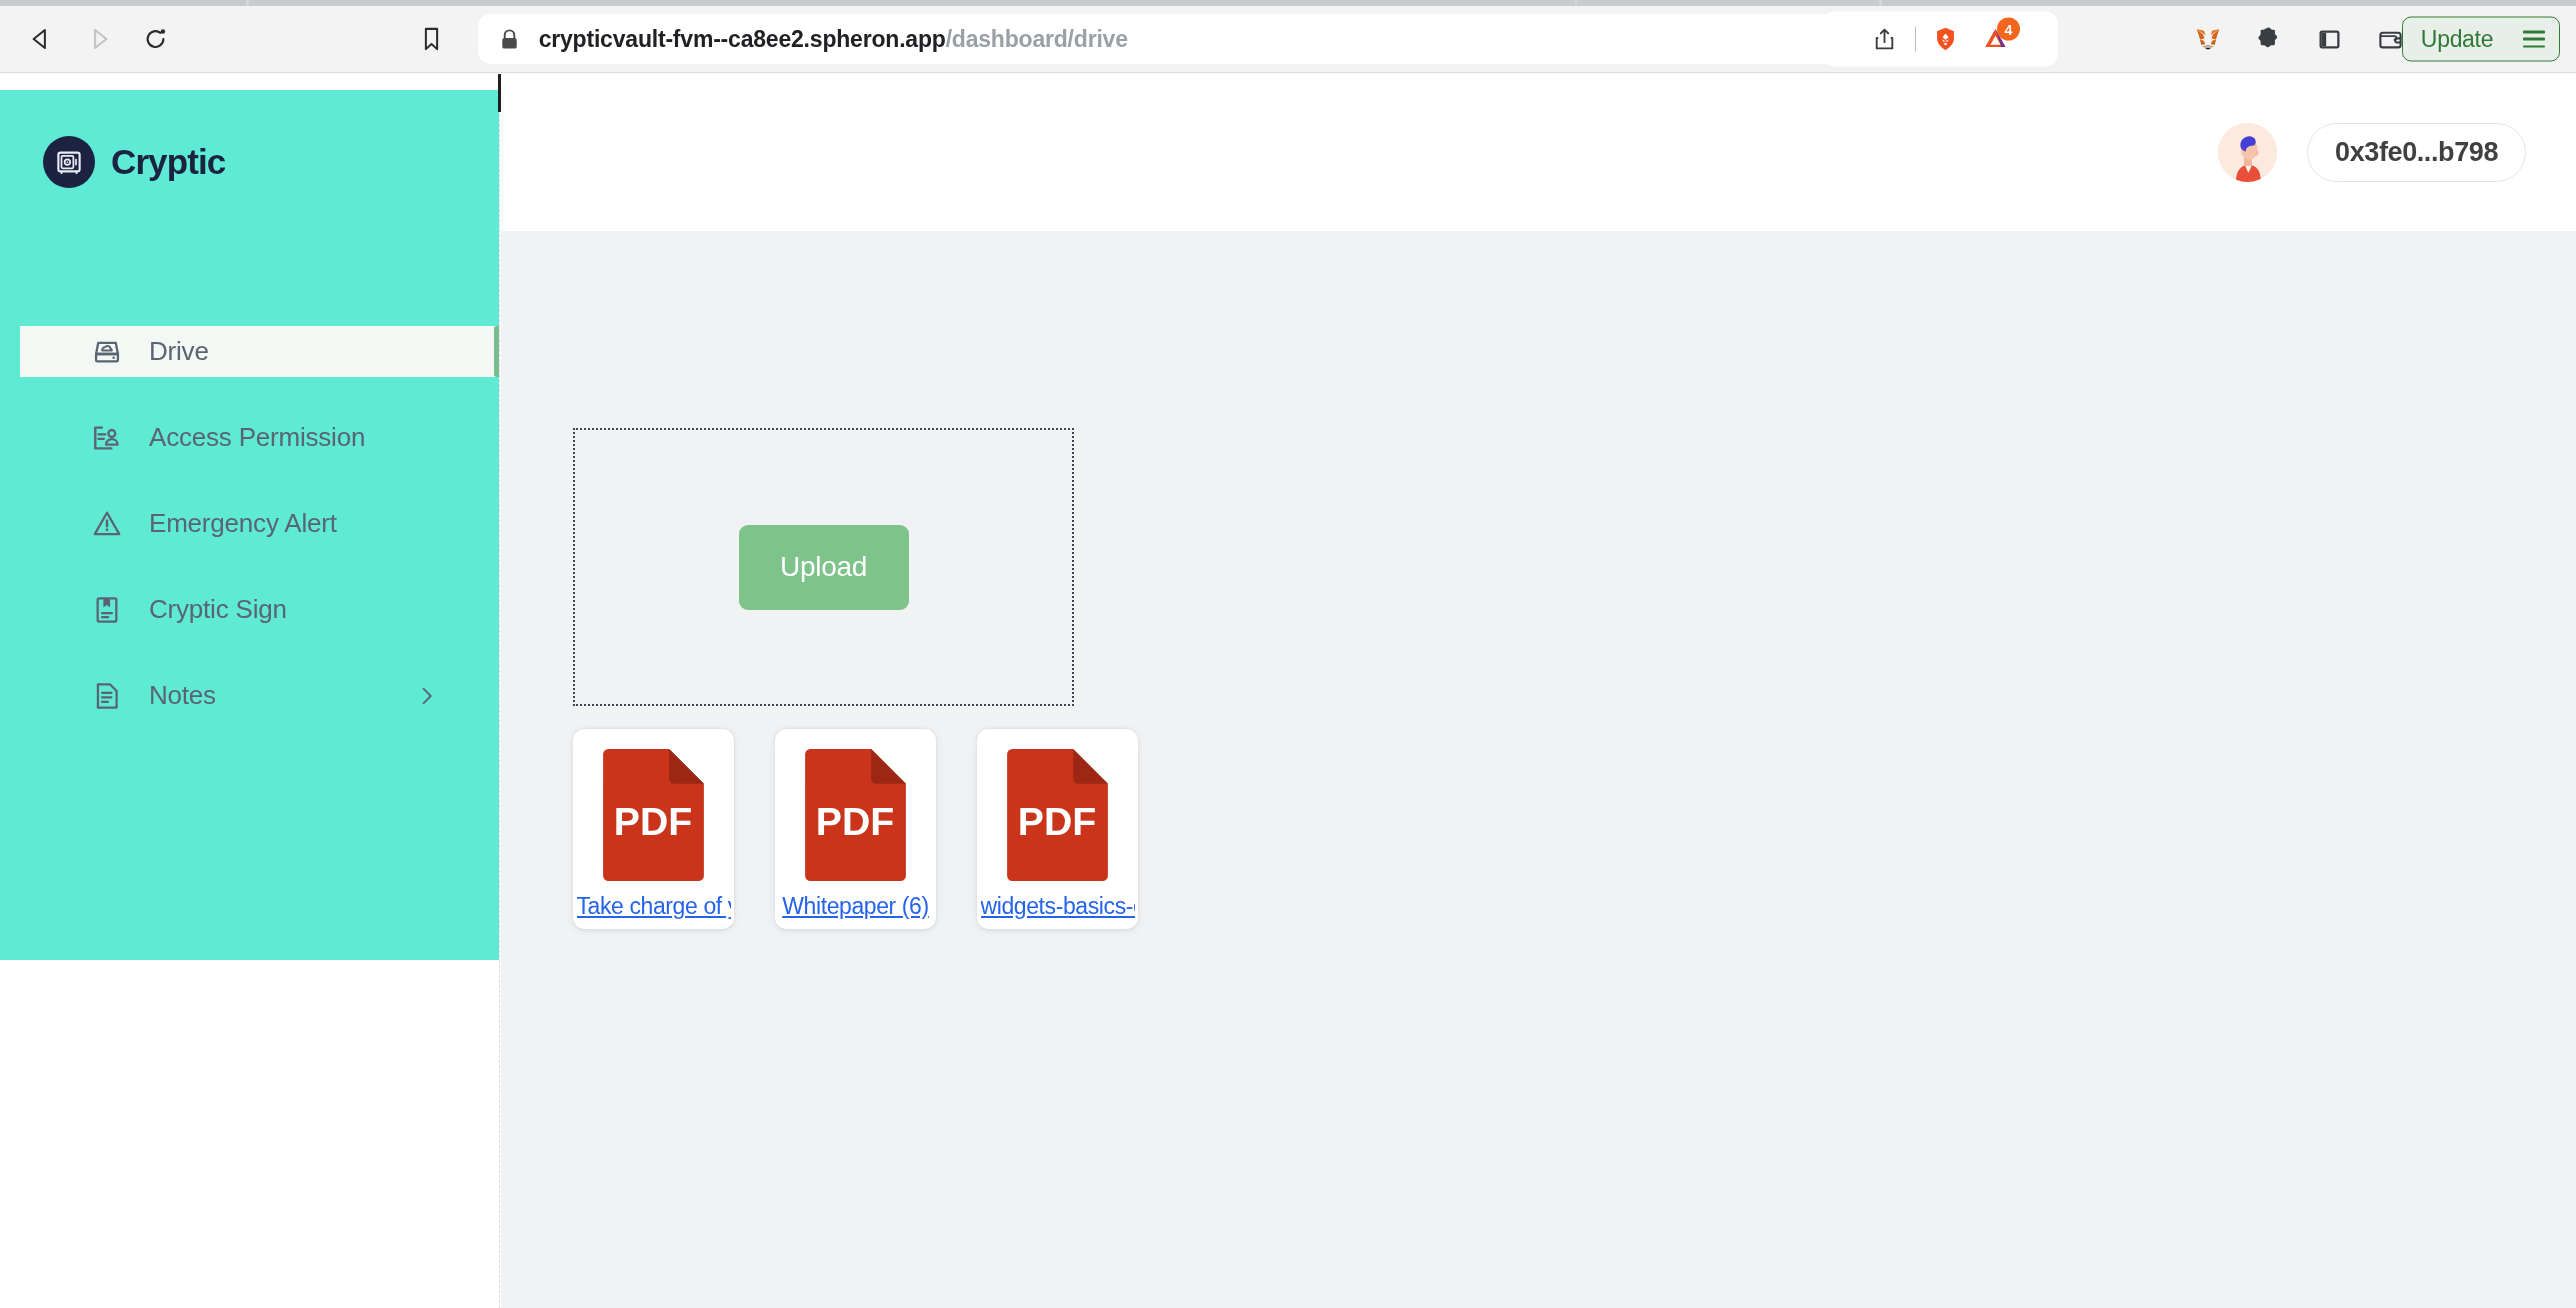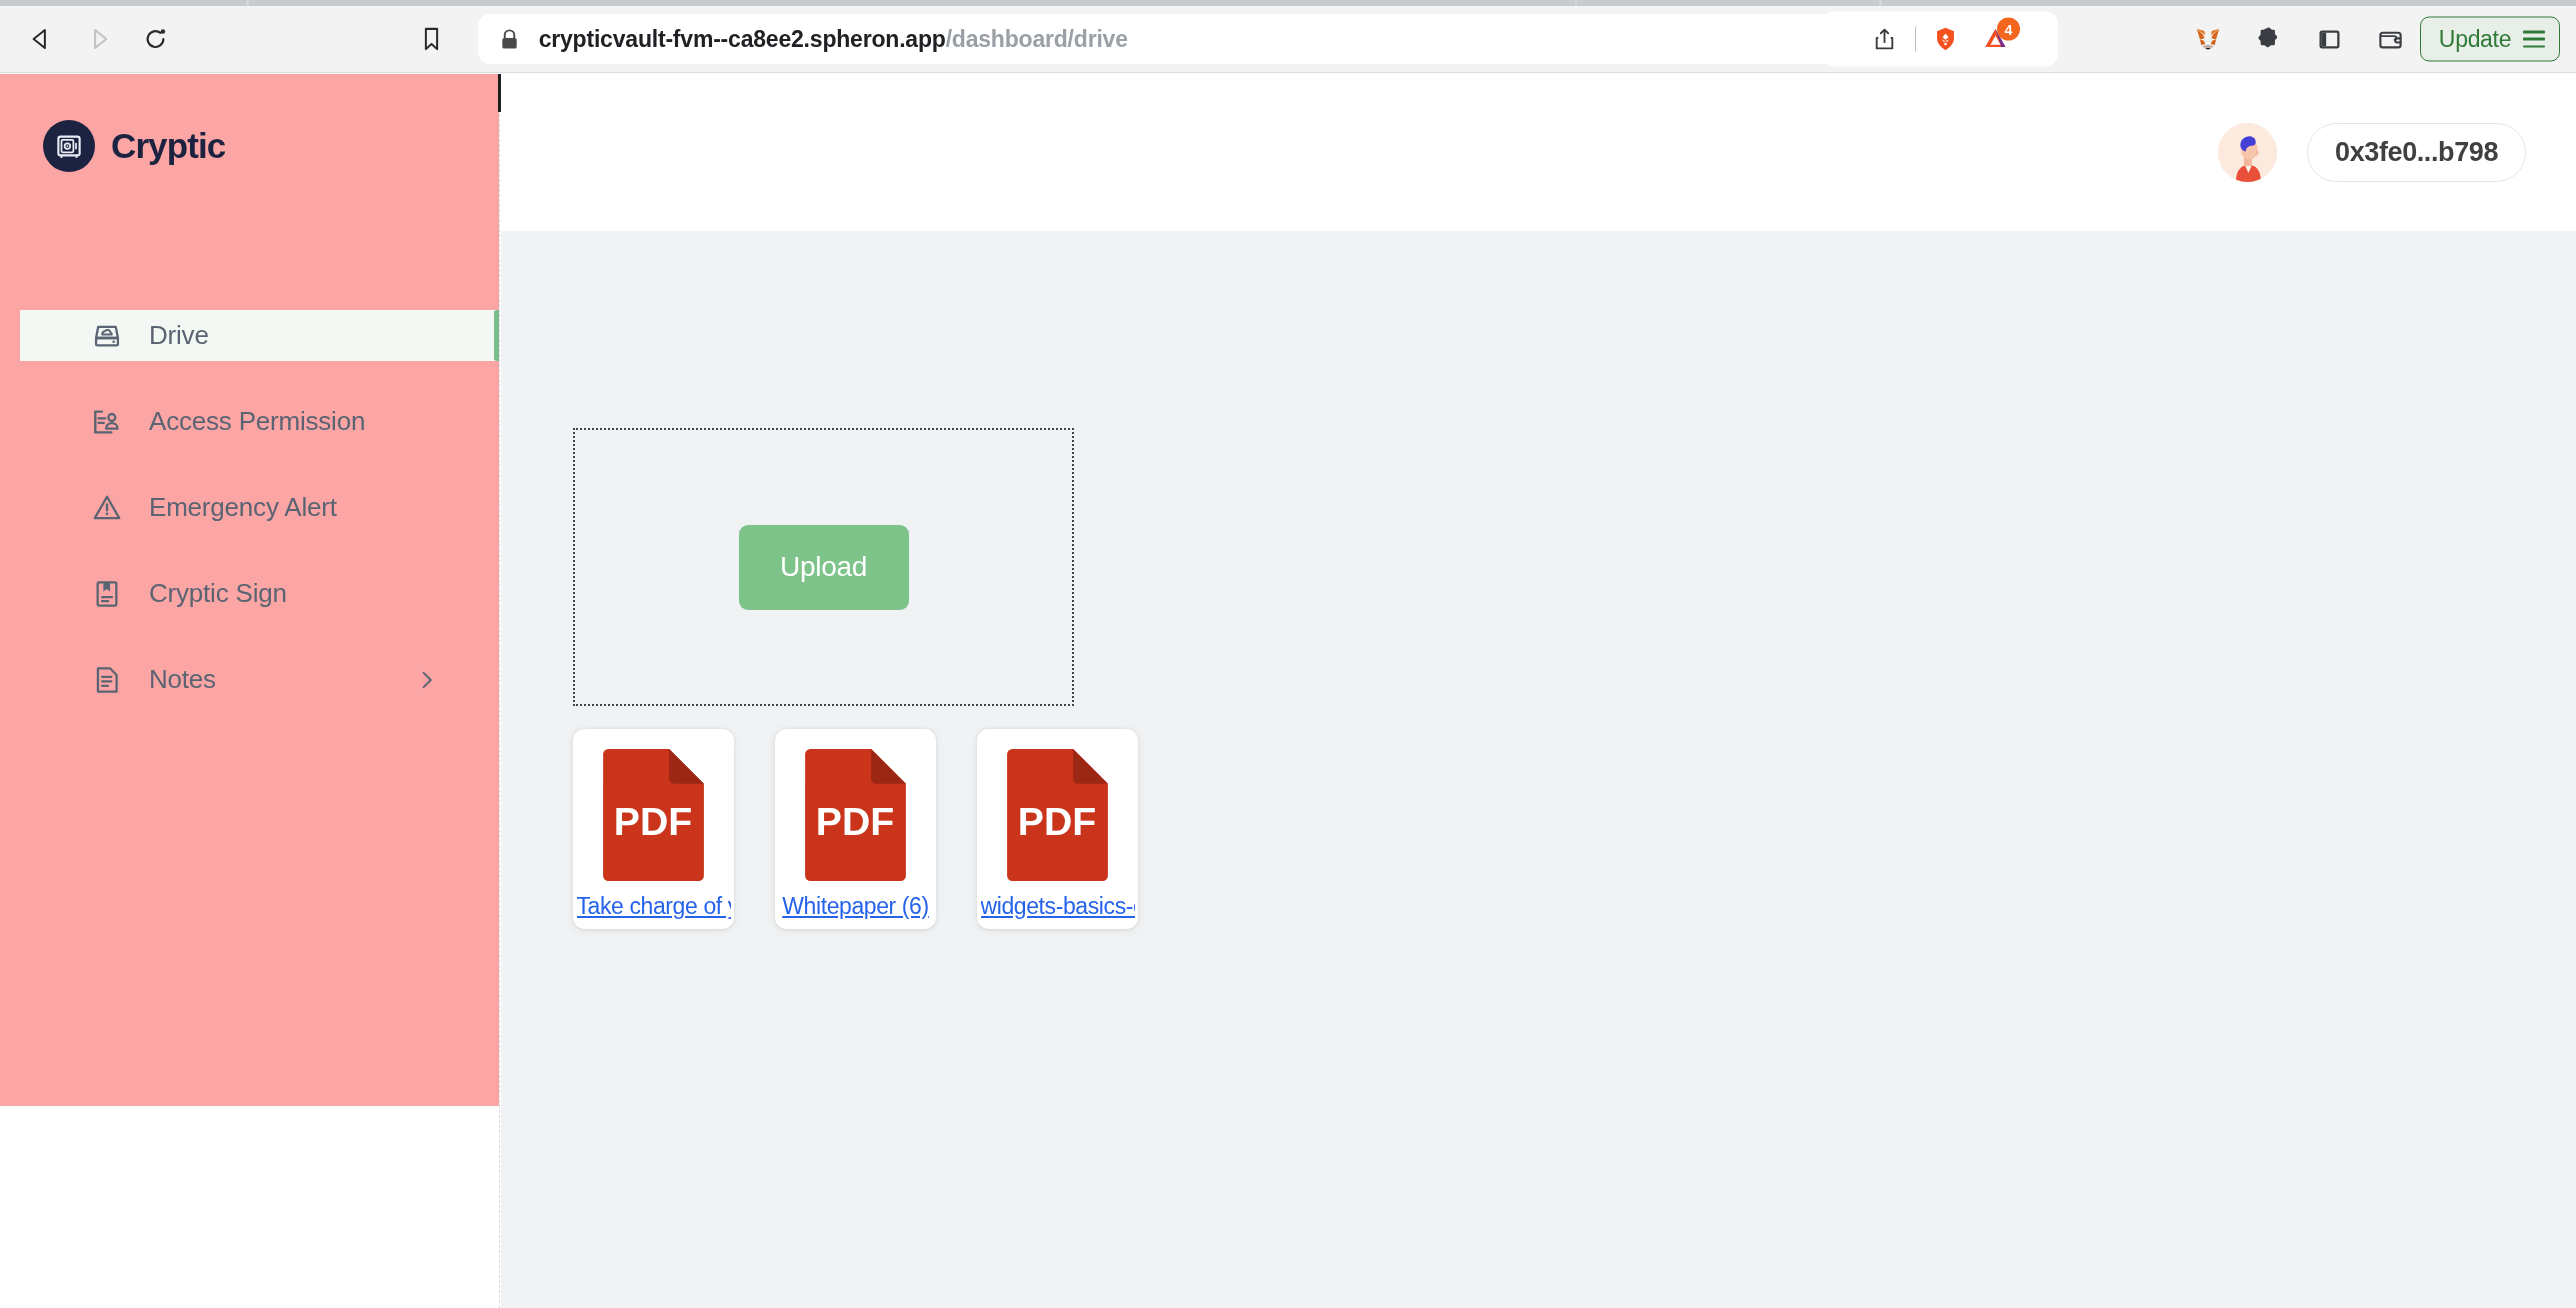--- a/index.html
+++ b/index.html
@@ -92,43 +92,43 @@
     left: 2183px; display: flex; align-items: center; gap: 10.7px;
   }
 
   .update-btn {
     position: absolute; top: 50%; transform: translateY(-50%);
     right: 16px;
     height: 45px; padding: 0 14.3px 0 18px;
     border: 1.6px solid #2f7a37;
     border-radius: 9px;
     background: #e8eee8;
-    display: flex; align-items: center; gap: 12px;
+    display: flex; align-items: center; gap: 30px;
     cursor: pointer;
   }
   .update-label { font-size: 23px; color: #2f7a37; letter-spacing: -0.3px; }
   .hamburger { display: flex; flex-direction: column; gap: 4.5px; }
   .hamburger span {
     display: block; width: 21.5px; height: 2.7px;
     background: #2f7a37; border-radius: 0.9px;
   }
 
   
   .page {
     position: absolute;
     top: 74px; left: 0;
     width: 2576px; height: 1234px;
     background: #ffffff;
   }
 
   
   .sidebar {
-    position: absolute; top: 0; left: 0;
-    width: 499px; height: 1032px;
-    background: #fca5a5;
+    position: absolute; top: 16px; left: 0;
+    width: 499px; height: 870px;
+    background: #5eead4;
   }
 
   .logo-row {
     position: absolute; top: 46px; left: 43px;
     display: flex; align-items: center; gap: 16px;
   }
   .logo-circle {
     width: 52px; height: 52px; border-radius: 50%;
     background: #1c2340;
     display: flex; align-items: center; justify-content: center;

